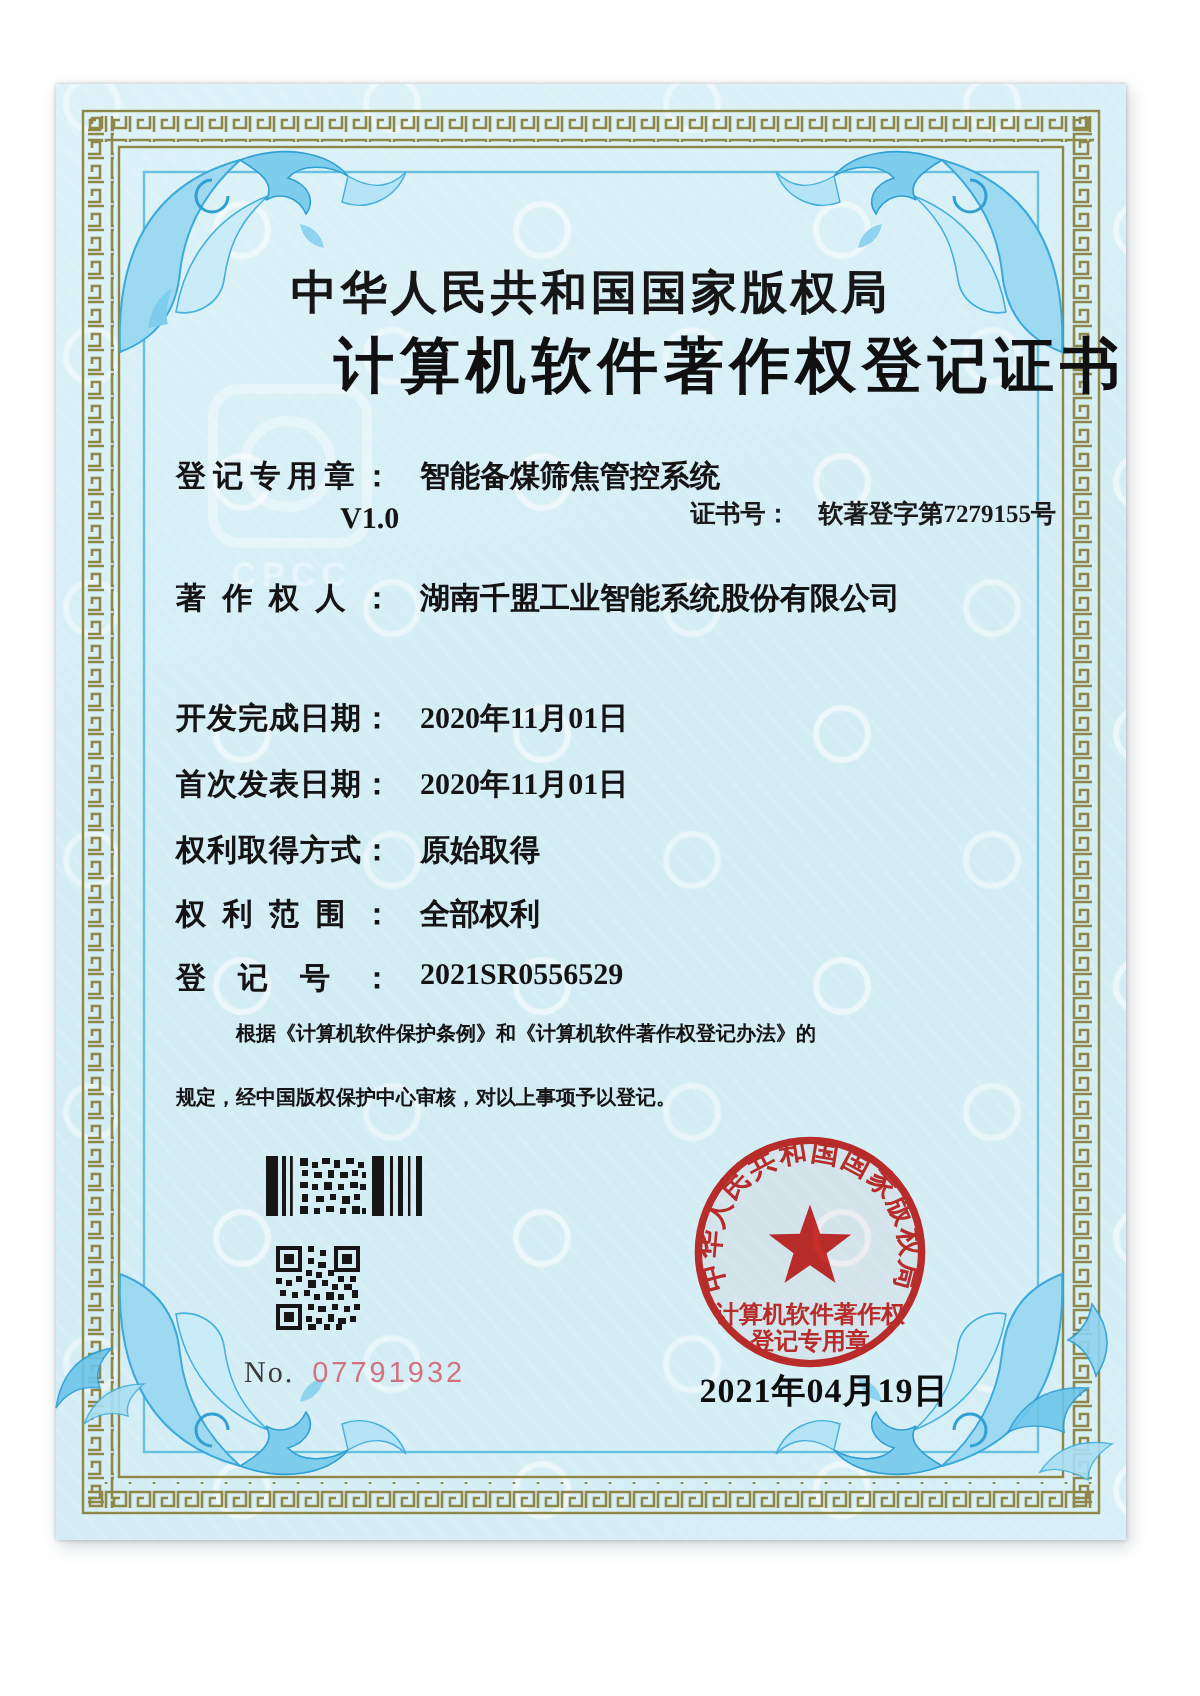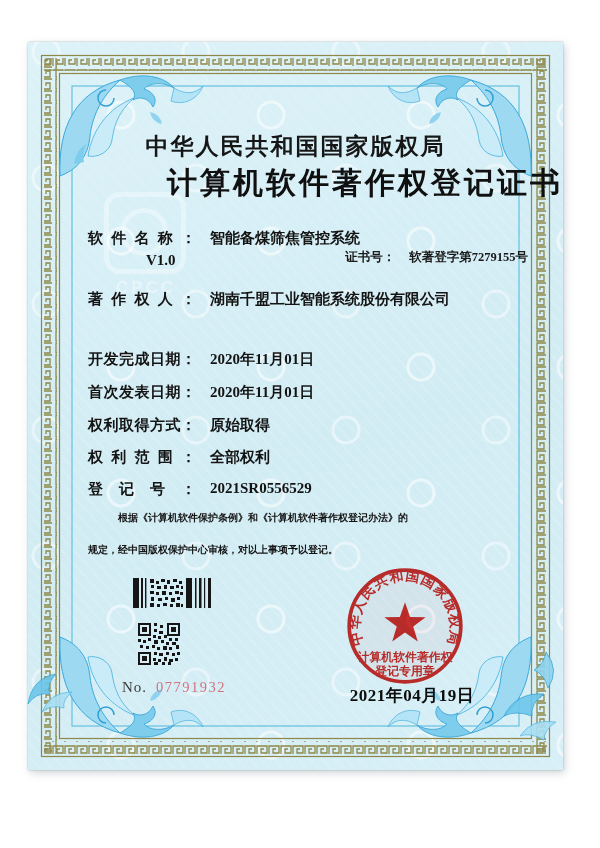--- a/index.html
+++ b/index.html
@@ -43,30 +43,30 @@
   }
   .cert-no{
     position:absolute;right:35px;top:163px;
     font-size:12.5px;font-weight:700;color:#1a1a1a;white-space:nowrap;margin-top:44px;
   }
   .cert-no .gap{display:inline-block;width:14px;}
 
   .row{position:absolute;left:60px;font-size:15px;font-weight:700;color:#141414;white-space:nowrap;}
   .lbl{display:inline-block;width:108px;text-align:justify;text-align-last:justify;vertical-align:top;}
   .val{margin-left:14px;}
-  .val-only{margin-left:58px;}
+  .val-only{margin-left:82px;}
 
   .statement{position:absolute;left:60px;width:430px;font-size:10px;font-weight:700;color:#141414;line-height:32px;}
   .statement .l1{padding-left:30px;}
 
   .barcode{position:absolute;left:105px;top:536px;}
   .qr{position:absolute;left:110px;top:581px;}
 
   .serial{position:absolute;left:94px;top:637px;font-size:15px;color:#3a3a3a;letter-spacing:1px;white-space:nowrap;}
-  .serial .num{font-family:Liberation Serif, serif;color:#d4717f;margin-left:9px;letter-spacing:1.5px;font-size:14.5px;}
+  .serial .num{font-family:Liberation Sans, sans-serif;color:#d4717f;margin-left:9px;letter-spacing:1.5px;font-size:14.5px;}
 
   .seal{position:absolute;left:315px;top:522px;width:124px;height:124px;mix-blend-mode:multiply;opacity:.95;}
   .issue-date{
     position:absolute;left:299px;top:642px;width:170px;text-align:center;
     font-size:17px;font-weight:800;color:#0d0d0d;letter-spacing:.5px;white-space:nowrap;
   }
 
   .cpcc{position:absolute;left:70px;top:150px;width:96px;height:110px;opacity:.45;pointer-events:none;}
   .cpcc .box{position:absolute;left:6px;top:0;width:72px;height:72px;border:5px solid rgba(255,255,255,.75);border-radius:16px;}
   .cpcc .circ{position:absolute;left:22px;top:16px;width:38px;height:38px;border:5px solid rgba(255,255,255,.75);border-radius:50%;}
@@ -144,21 +144,21 @@
     <div class="box"></div>
     <div class="circ"></div>
     <div class="txt">CPCC</div>
   </div>
 
   <div class="authority">中华人民共和国国家版权局</div>
   <div class="cert-title">计算机软件著作权登记证书</div>
   <div class="cert-no"><span>证书号：</span><span class="gap"></span><span>软著登字第7279155号</span></div>
 
   <div class="row" style="top:187px">
-    <span class="lbl">软件名称：</span><span class="val">智能备煤筛焦管控系统</span>
+    <span class="lbl">登记专用章：</span><span class="val">智能备煤筛焦管控系统</span>
   </div>
   <div class="row" style="top:210px">
     <span class="val-only">V1.0</span>
   </div>
   <div class="row" style="top:248px">
     <span class="lbl">著作权人：</span><span class="val">湖南千盟工业智能系统股份有限公司</span>
   </div>
   <div class="row" style="top:308px">
     <span class="lbl">开发完成日期：</span><span class="val">2020年11月01日</span>
   </div>

